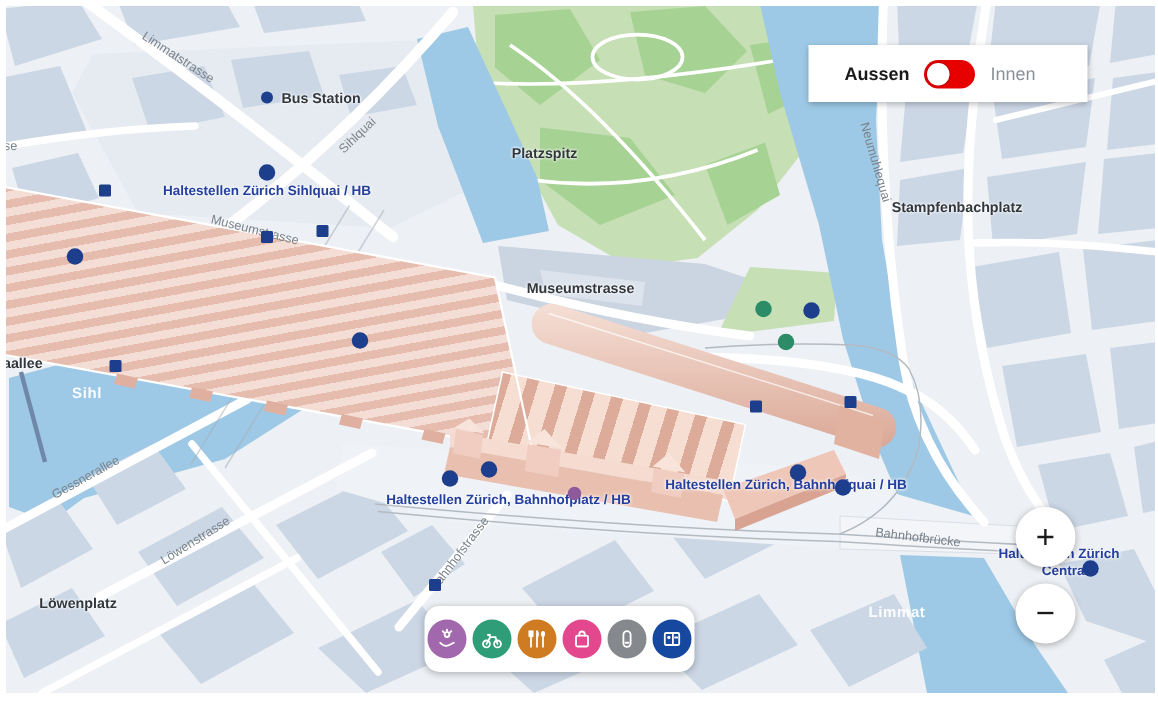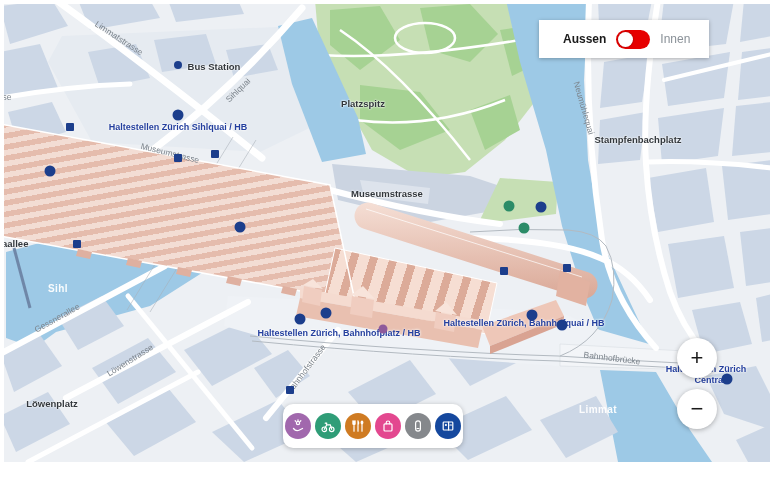--- a/index.html
+++ b/index.html
@@ -23,21 +23,21 @@
   .place{color:#32373c;font-size:9.5px;font-weight:bold;text-shadow:0 0 2px #fff,0 0 2px #fff;}
   .transit{color:#243f9e;font-size:9px;font-weight:bold;text-shadow:0 0 2px #fff,0 0 3px #fff;}
   .water-lbl{color:#ffffff;font-size:10px;font-weight:bold;letter-spacing:.4px;opacity:.95;}
 
   .marker{position:absolute;transform:translate(-50%,-50%);z-index:12;}
 
   
   .frame{position:absolute;background:#ffffff;z-index:15;}
 
   
-  .toggle-card{position:absolute;left:539px;top:20px;width:170px;height:38px;background:#fff;
+  .toggle-card{position:absolute;left:539px;top:30px;width:186px;height:38px;background:#fff;
     box-shadow:0 1px 4px rgba(0,0,0,.28);display:flex;align-items:center;z-index:30;}
   .toggle-card .on-label{margin-left:24px;font-size:12px;font-weight:bold;color:#1a1a1a;}
   .switch{position:relative;width:34px;height:19px;border-radius:10px;background:#e60000;margin-left:10px;cursor:pointer;}
   .knob{position:absolute;left:2px;top:2px;width:15px;height:15px;border-radius:50%;background:#fff;
     box-shadow:0 0 2px rgba(0,0,0,.4);}
   .toggle-card .off-label{margin-left:10px;font-size:12px;color:#8a9198;}
 
   
   .zoom-btn{position:absolute;width:40px;height:40px;border-radius:50%;background:#fff;border:none;
     box-shadow:0 1px 5px rgba(0,0,0,.3);font-family:"Liberation Sans",sans-serif;font-size:22px;color:#1a1a1a;
@@ -227,21 +227,21 @@
         <div class="lbl place" style="left: 363px; top: 103px; transform: translate(-50%, -50%) rotate(0deg);">Platzspitz</div>
         <div class="lbl place" style="left: 387px; top: 193px; transform: translate(-50%, -50%) rotate(0deg);">Museumstrasse</div>
         <div class="lbl place" style="left: 638px; top: 139px; transform: translate(-50%, -50%) rotate(0deg);">Stampfenbachplatz</div>
         <div class="lbl place" style="left: 52px; top: 403px; transform: translate(-50%, -50%) rotate(0deg);">Löwenplatz</div>
         <div class="lbl place" style="left: 2px; top: 243px; transform: translate(0px, -50%) rotate(0deg);">aallee</div>
         <div class="lbl transit" style="left: 178px; top: 127px; transform: translate(-50%, -50%) rotate(0deg); text-align: right;">Haltestellen Zürich Sihlquai / HB</div>
         <div class="lbl transit" style="left: 339px; top: 333px; transform: translate(-50%, -50%) rotate(0deg);">Haltestellen Zürich, Bahnhofplatz / HB</div>
         <div class="lbl transit" style="left: 524px; top: 323px; transform: translate(-50%, -50%) rotate(0deg);">Haltestellen Zürich, Bahnhofquai / HB</div>
         <div class="lbl transit" style="left: 706px; top: 369px; transform: translate(-50%, -50%) rotate(0deg);">Haltestellen Zürich</div>
         <div class="lbl transit" style="left: 710px; top: 380px; transform: translate(-50%, -50%) rotate(0deg);">Central</div>
-        <div class="lbl water-lbl" style="left: 58px; top: 288px; transform: translate(-50%, -50%) rotate(0deg);">Sihl</div>
+        <div class="lbl water-lbl" style="left: 58px; top: 263px; transform: translate(-50%, -50%) rotate(0deg);">Sihl</div>
         <div class="lbl water-lbl" style="left: 598px; top: 409px; transform: translate(-50%, -50%) rotate(0deg);">Limmat</div>
       </div>
     <div class="layer" id="marker-layer" style="z-index:12;pointer-events:none">
         <div class="marker" style="left: 178px; top: 115px; width: 11px; height: 11px; background: rgb(28, 62, 140); border-radius: 50%;"></div>
         <div class="marker" style="left: 50px; top: 171px; width: 11px; height: 11px; background: rgb(28, 62, 140); border-radius: 50%;"></div>
         <div class="marker" style="left: 240px; top: 227px; width: 11px; height: 11px; background: rgb(28, 62, 140); border-radius: 50%;"></div>
         <div class="marker" style="left: 300px; top: 319px; width: 11px; height: 11px; background: rgb(28, 62, 140); border-radius: 50%;"></div>
         <div class="marker" style="left: 326px; top: 313px; width: 11px; height: 11px; background: rgb(28, 62, 140); border-radius: 50%;"></div>
         <div class="marker" style="left: 532px; top: 315px; width: 11px; height: 11px; background: rgb(28, 62, 140); border-radius: 50%;"></div>
         <div class="marker" style="left: 562px; top: 325px; width: 11px; height: 11px; background: rgb(28, 62, 140); border-radius: 50%;"></div>

